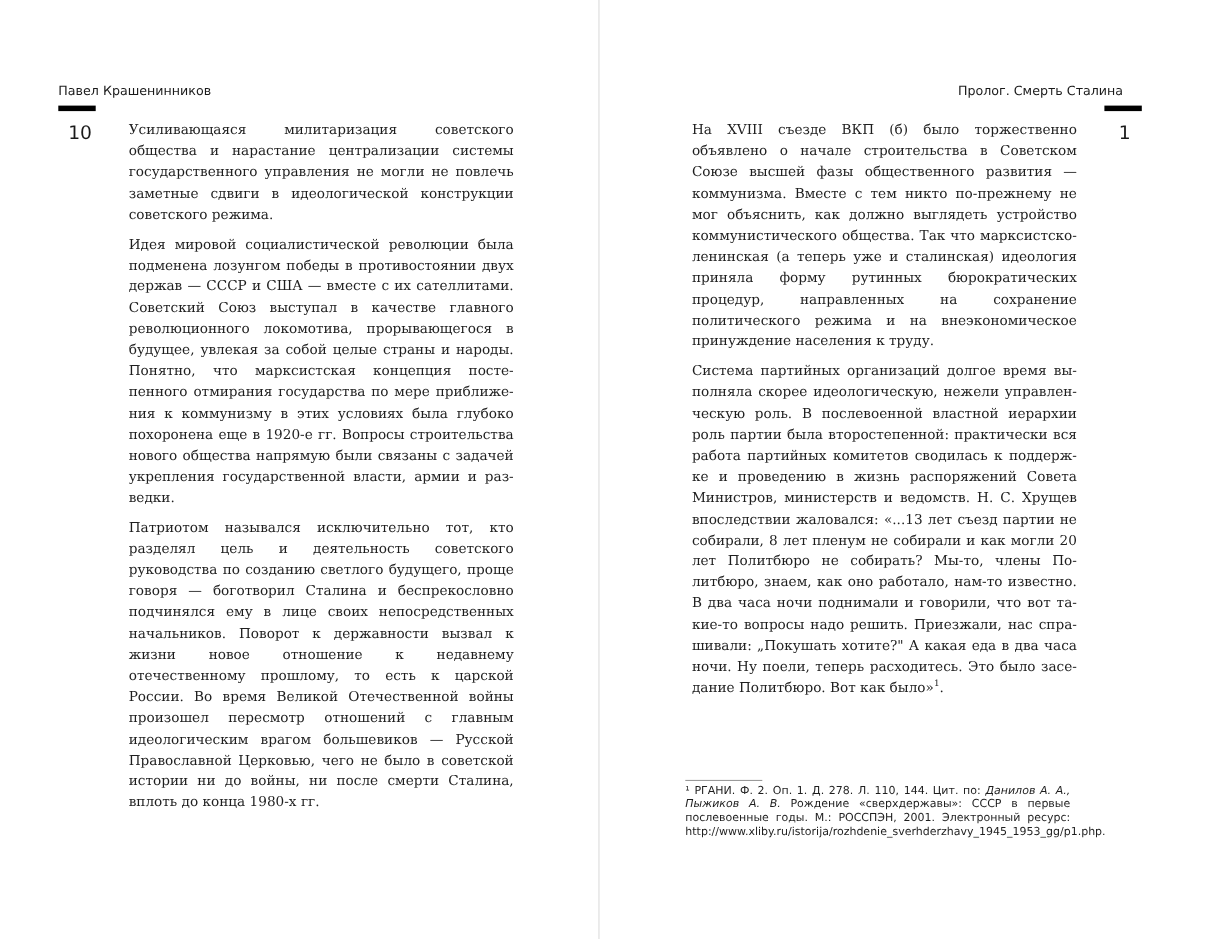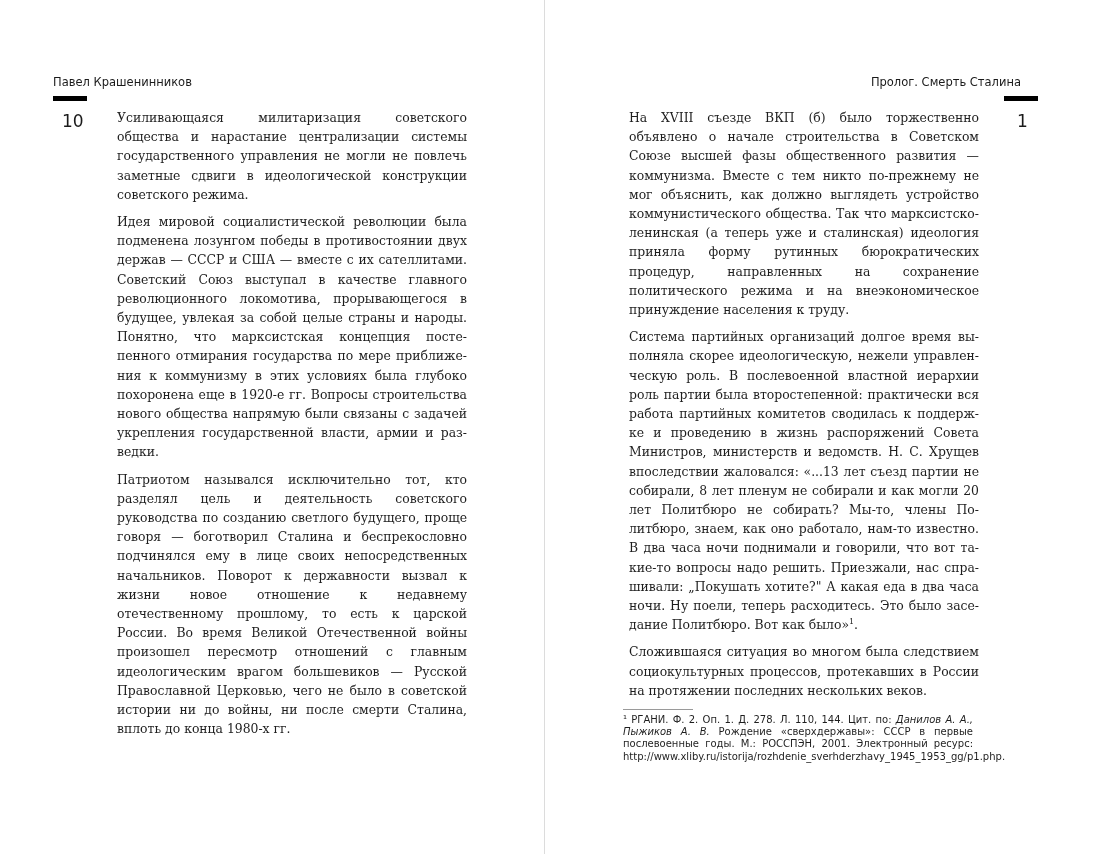--- a/index.html
+++ b/index.html
@@ -68,20 +68,19 @@
 
 <div class="spine"></div>
 
 <div class="page page-right">
   <div class="running-head">Пролог. Смерть Сталина</div>
   <div class="bar"></div>
   <div class="folio">1</div>
   <div class="body-text">
     <p><span>На XVIII съезде ВКП (б) было торжественно объявле­но о начале строительства в Советском Союзе выс­шей фазы общественного развития — коммунизма. Вместе с тем никто по-прежнему не мог объяснить, как должно выглядеть устройство коммунистичес­кого общества. Так что марксистско-ленинская (а теперь уже и сталинская) идеология приняла форму рутинных бюрократических процедур, на­правленных на сохранение политического режима и на внеэкономическое принуждение населения к труду.</span></p>
     <p><span>Система партийных организаций долгое время вы­полняла скорее идеологическую, нежели управлен­ческую роль. В послевоенной властной иерархии роль партии была второстепенной: практически вся работа партийных комитетов сводилась к поддерж­ке и проведению в жизнь распоряжений Совета Министров, министерств и ведомств. Н. С. Хрущев впоследствии жаловался: «...13 лет съезд партии не собирали, 8 лет пленум не собирали и как могли 20 лет Политбюро не собирать? Мы-то, члены По­литбюро, знаем, как оно работало, нам-то известно. В два часа ночи поднимали и говорили, что вот та­кие-то вопросы надо решить. Приезжали, нас спра­шивали: „Покушать хотите?" А какая еда в два часа ночи. Ну поели, теперь расходитесь. Это было засе­дание Политбюро. Вот как было»</span><sup>1</sup><span>.</span></p>
-    <p><span>Сложившаяся ситуация во многом была следствием социокультурных процессов, протекавших в России на протяжении последних нескольких веков.</span></p>
   </div>
   <div class="footnote-rule"></div>
   <div class="footnote">
     <span>¹</span>
     <span>РГАНИ. Ф. 2. Оп. 1. Д. 278. Л. 110, 144. Цит. по: </span><span class="it">Данилов А. А., Пыжи­ков А. В.</span><span> Рождение «сверхдержавы»: СССР в первые послевоенные годы. М.: РОССПЭН, 2001. Электронный ресурс: http://www.xliby.ru/istorija/rozhdenie_sverhderzhavy_1945_1953_gg/p1.php.</span>
   </div>
 </div>
 
 </body></html>

